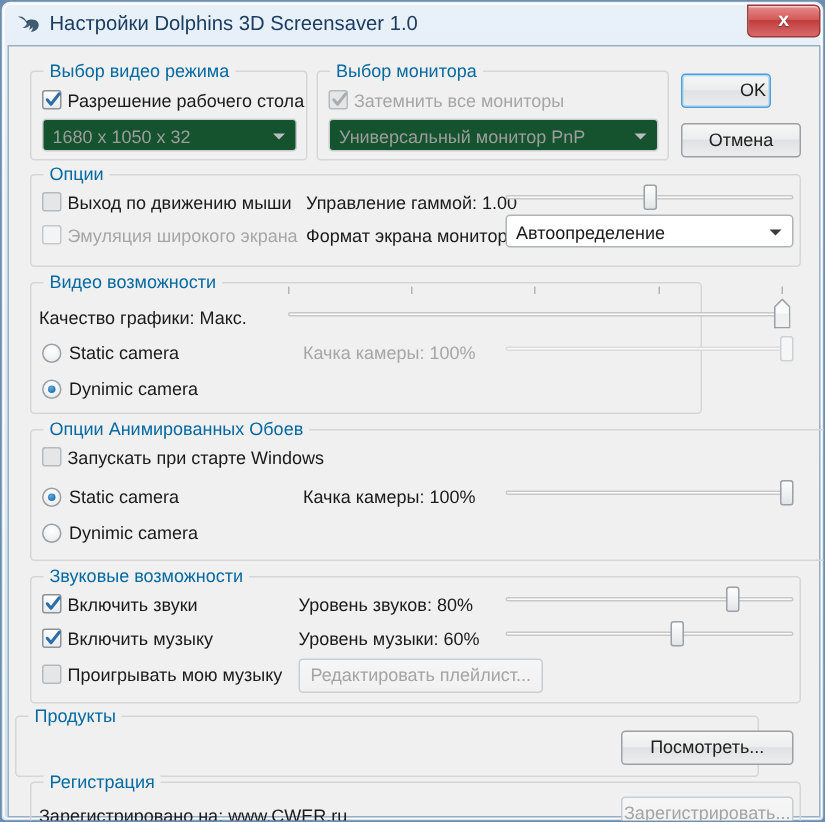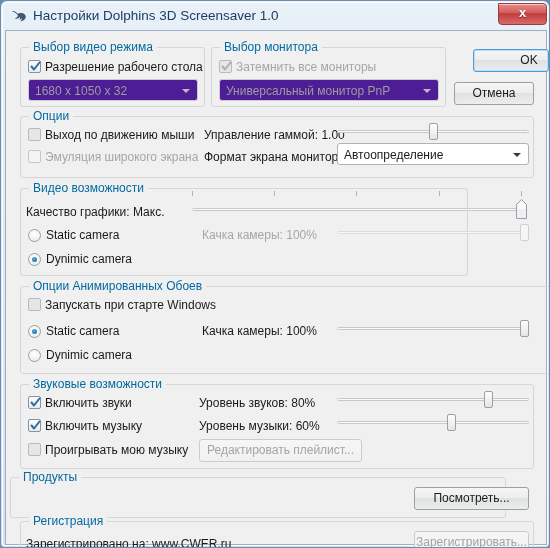--- a/index.html
+++ b/index.html
@@ -74,21 +74,21 @@
            background:radial-gradient(circle at 40% 35%,#5fa8de 0%,#1d6fa8 80%);}
 
   
   .combo{position:absolute;box-sizing:border-box;height:22px;
          border:1px solid #aeb3b7;border-radius:3px;background:#fff;cursor:pointer;}
   .combo .ctext{position:absolute;left:6px;top:0;height:22px;line-height:22px;
                 font-size:12px;color:#1a1a1a;white-space:nowrap;overflow:hidden;}
   .combo .arrow{position:absolute;right:7px;top:9px;width:0;height:0;
                 border-left:4px solid transparent;border-right:4px solid transparent;
                 border-top:4px solid #3a3a3a;}
-  .combo.dis{border-color:#c9cdd0;background:#4c1d95;cursor:default;}
+  .combo.dis{border-color:#c9cdd0;background:#14532d;cursor:default;}
   .combo.dis .ctext{color:#9d9d9d;}
   .combo.dis .arrow{border-top-color:#b9bdc0;}
 
   
   .btn{position:absolute;box-sizing:border-box;height:23px;
        border:1px solid #9ba0a5;border-radius:3px;
        background:linear-gradient(180deg,#f6f6f6 0%,#eceded 46%,#e0e1e2 50%,#eceded 100%);
        font-size:12px;color:#1c1c1c;text-align:center;cursor:pointer;
        font-family:"Liberation Sans",sans-serif;line-height:21px;white-space:nowrap;}
   .btn.focus{border-color:#4c9ed9;box-shadow:0 0 0 1px #bcdcf3 inset;}
@@ -163,21 +163,21 @@
           <path d="M1.5 6.5 L4 9.5 L9.5 2.5" stroke="#a9aeb2" stroke-width="2" fill="none" stroke-linecap="round" stroke-linejoin="round"></path>
         </svg>
       </span>
     </div>
     <span class="lbl dis" style="left:230px;top:29px;">Затемнить все мониторы</span>
     <div class="combo dis" style="left:213px;top:48px;width:220px;">
       <span class="ctext">Универсальный монитор PnP</span>
       <span class="arrow"></span>
     </div>
 
-    <div class="btn focus" style="left:467px;top:18px;width:76px;padding-left:36px;">OK</div>
+    <div class="btn focus" style="left:448px;top:18px;width:60px;padding-left:36px;">OK</div>
     <div class="btn" style="left:448px;top:51px;width:80px;">Отмена</div>
 
     <div class="group" style="left:14px;top:85px;width:514px;height:62px;">
       <span class="legend">Опции</span>
     </div>
     <div class="cb gray" style="left:22px;top:97px;"></div>
     <span class="lbl" style="left:39px;top:97px;">Выход по движению мыши</span>
     <div class="cb dis" style="left:22px;top:119px;"></div>
     <span class="lbl dis" style="left:39px;top:119px;">Эмуляция широкого экрана</span>
 

